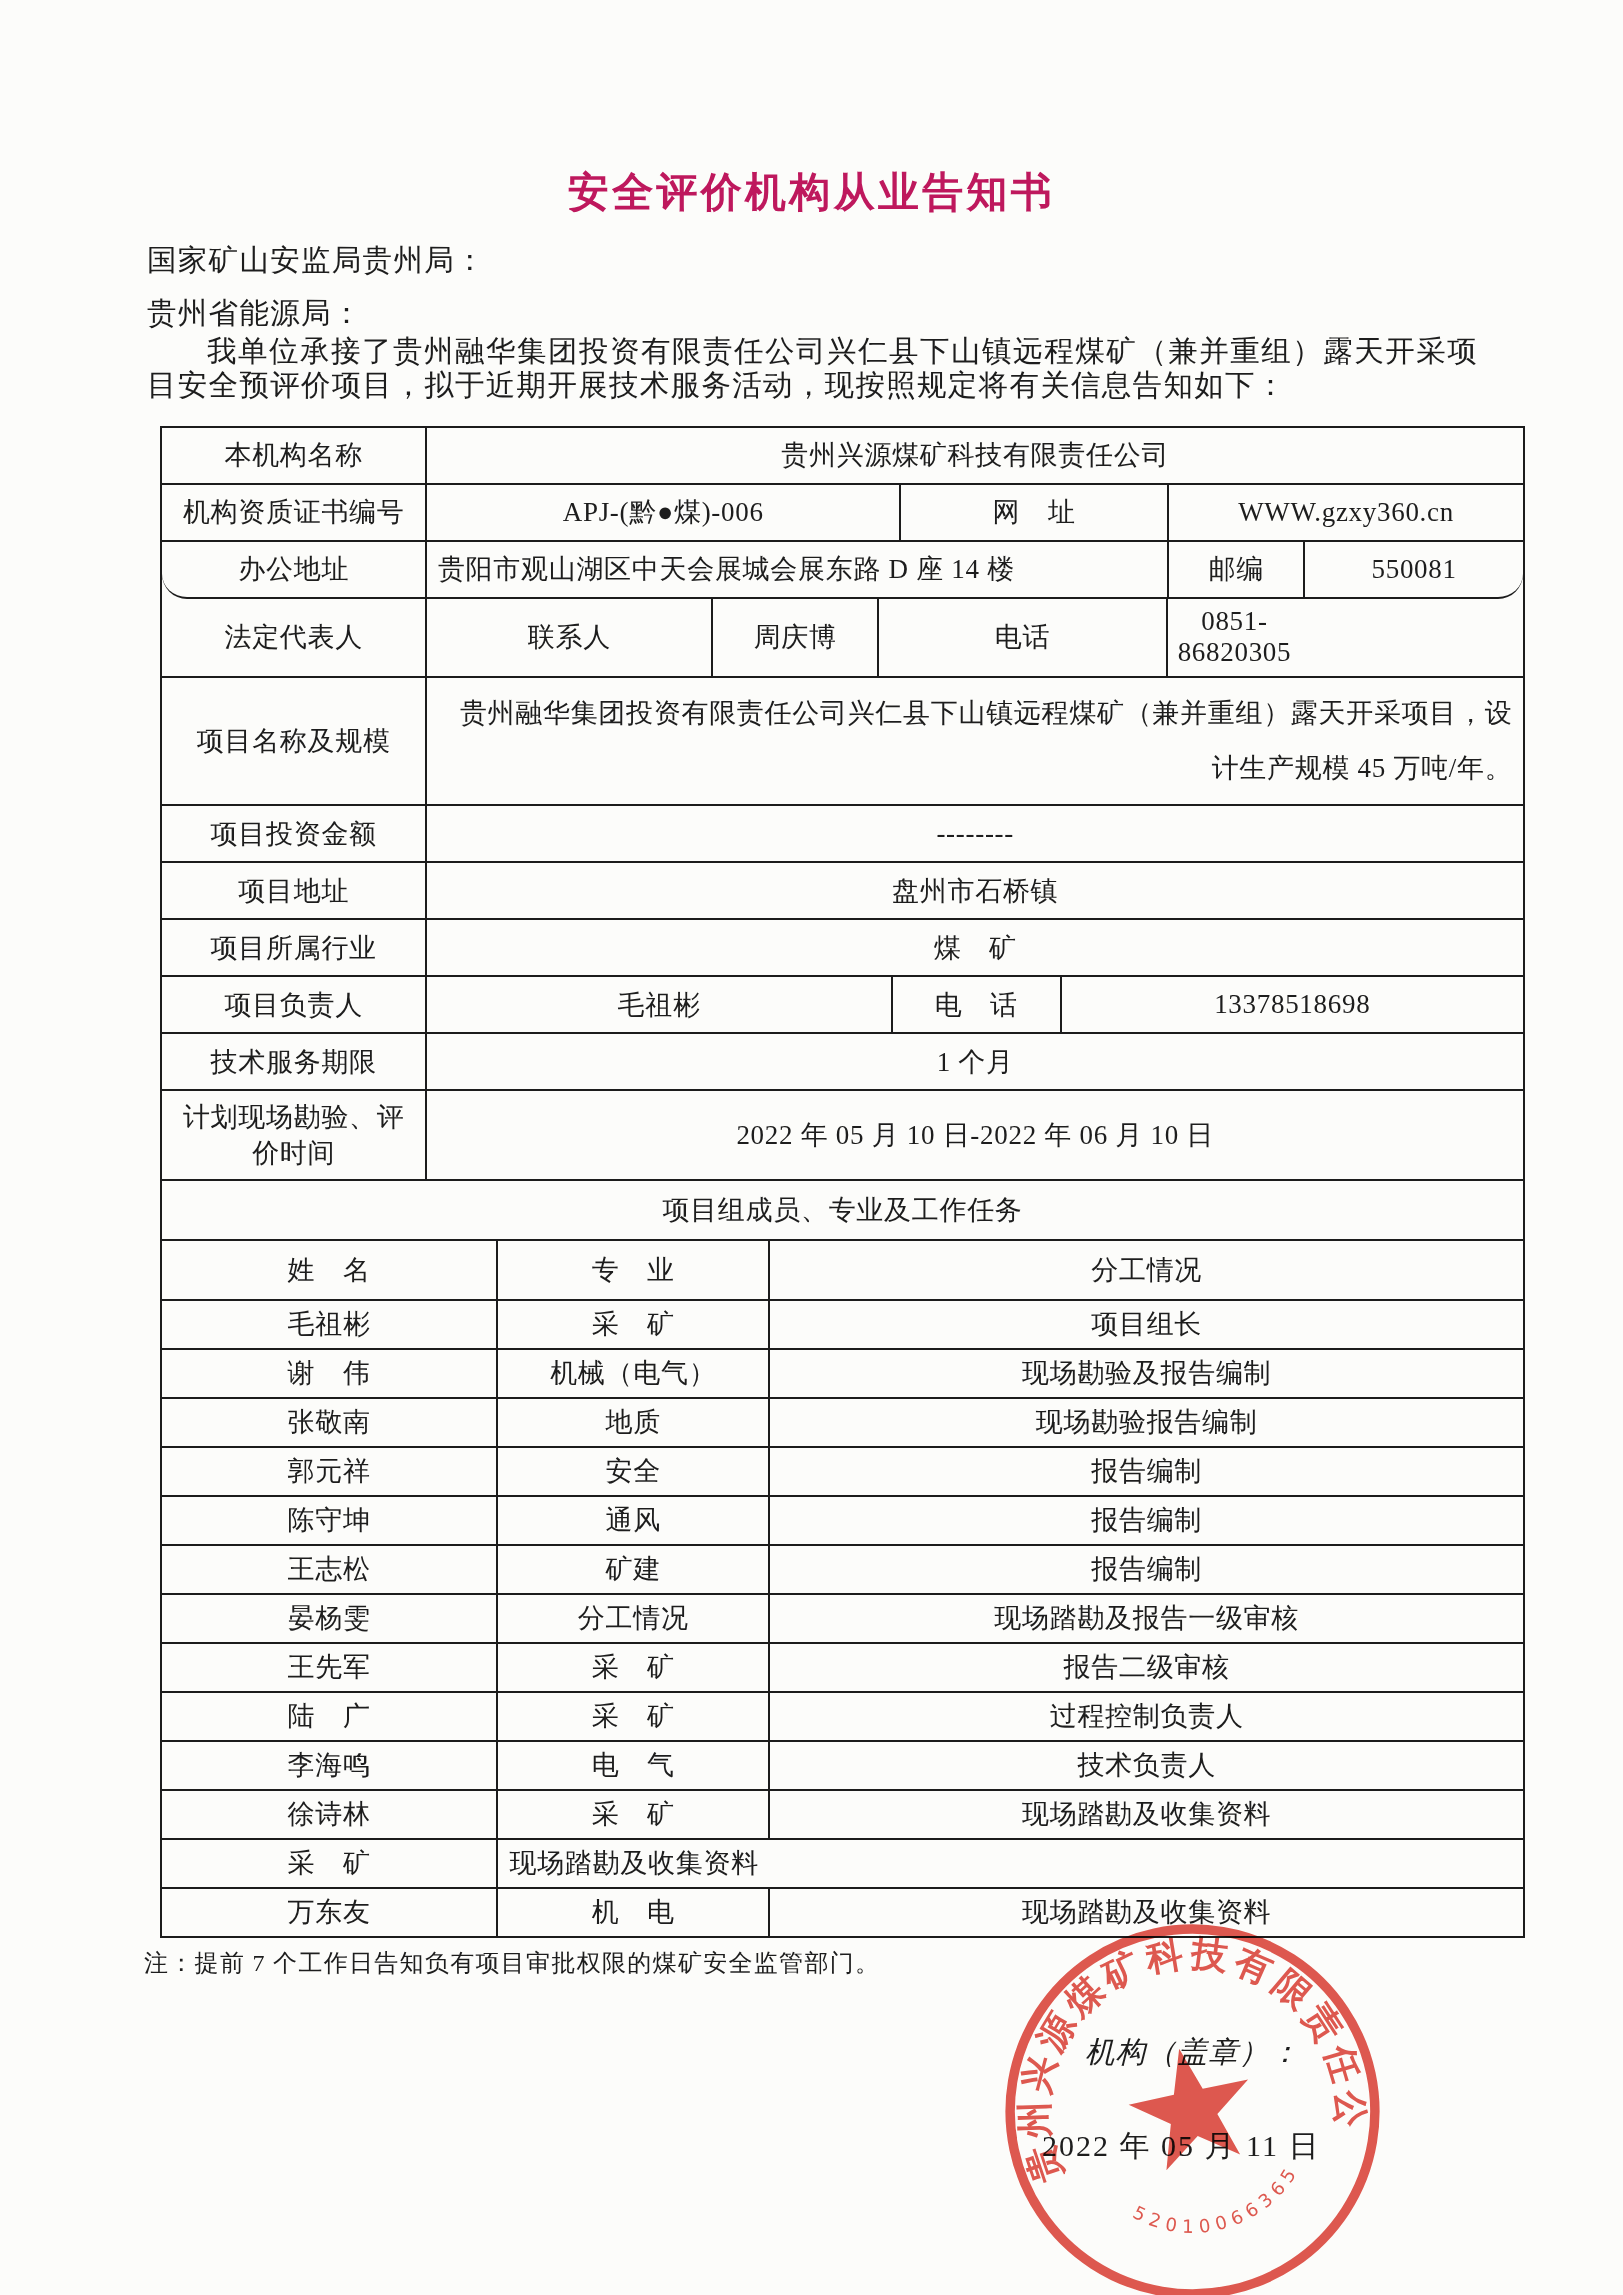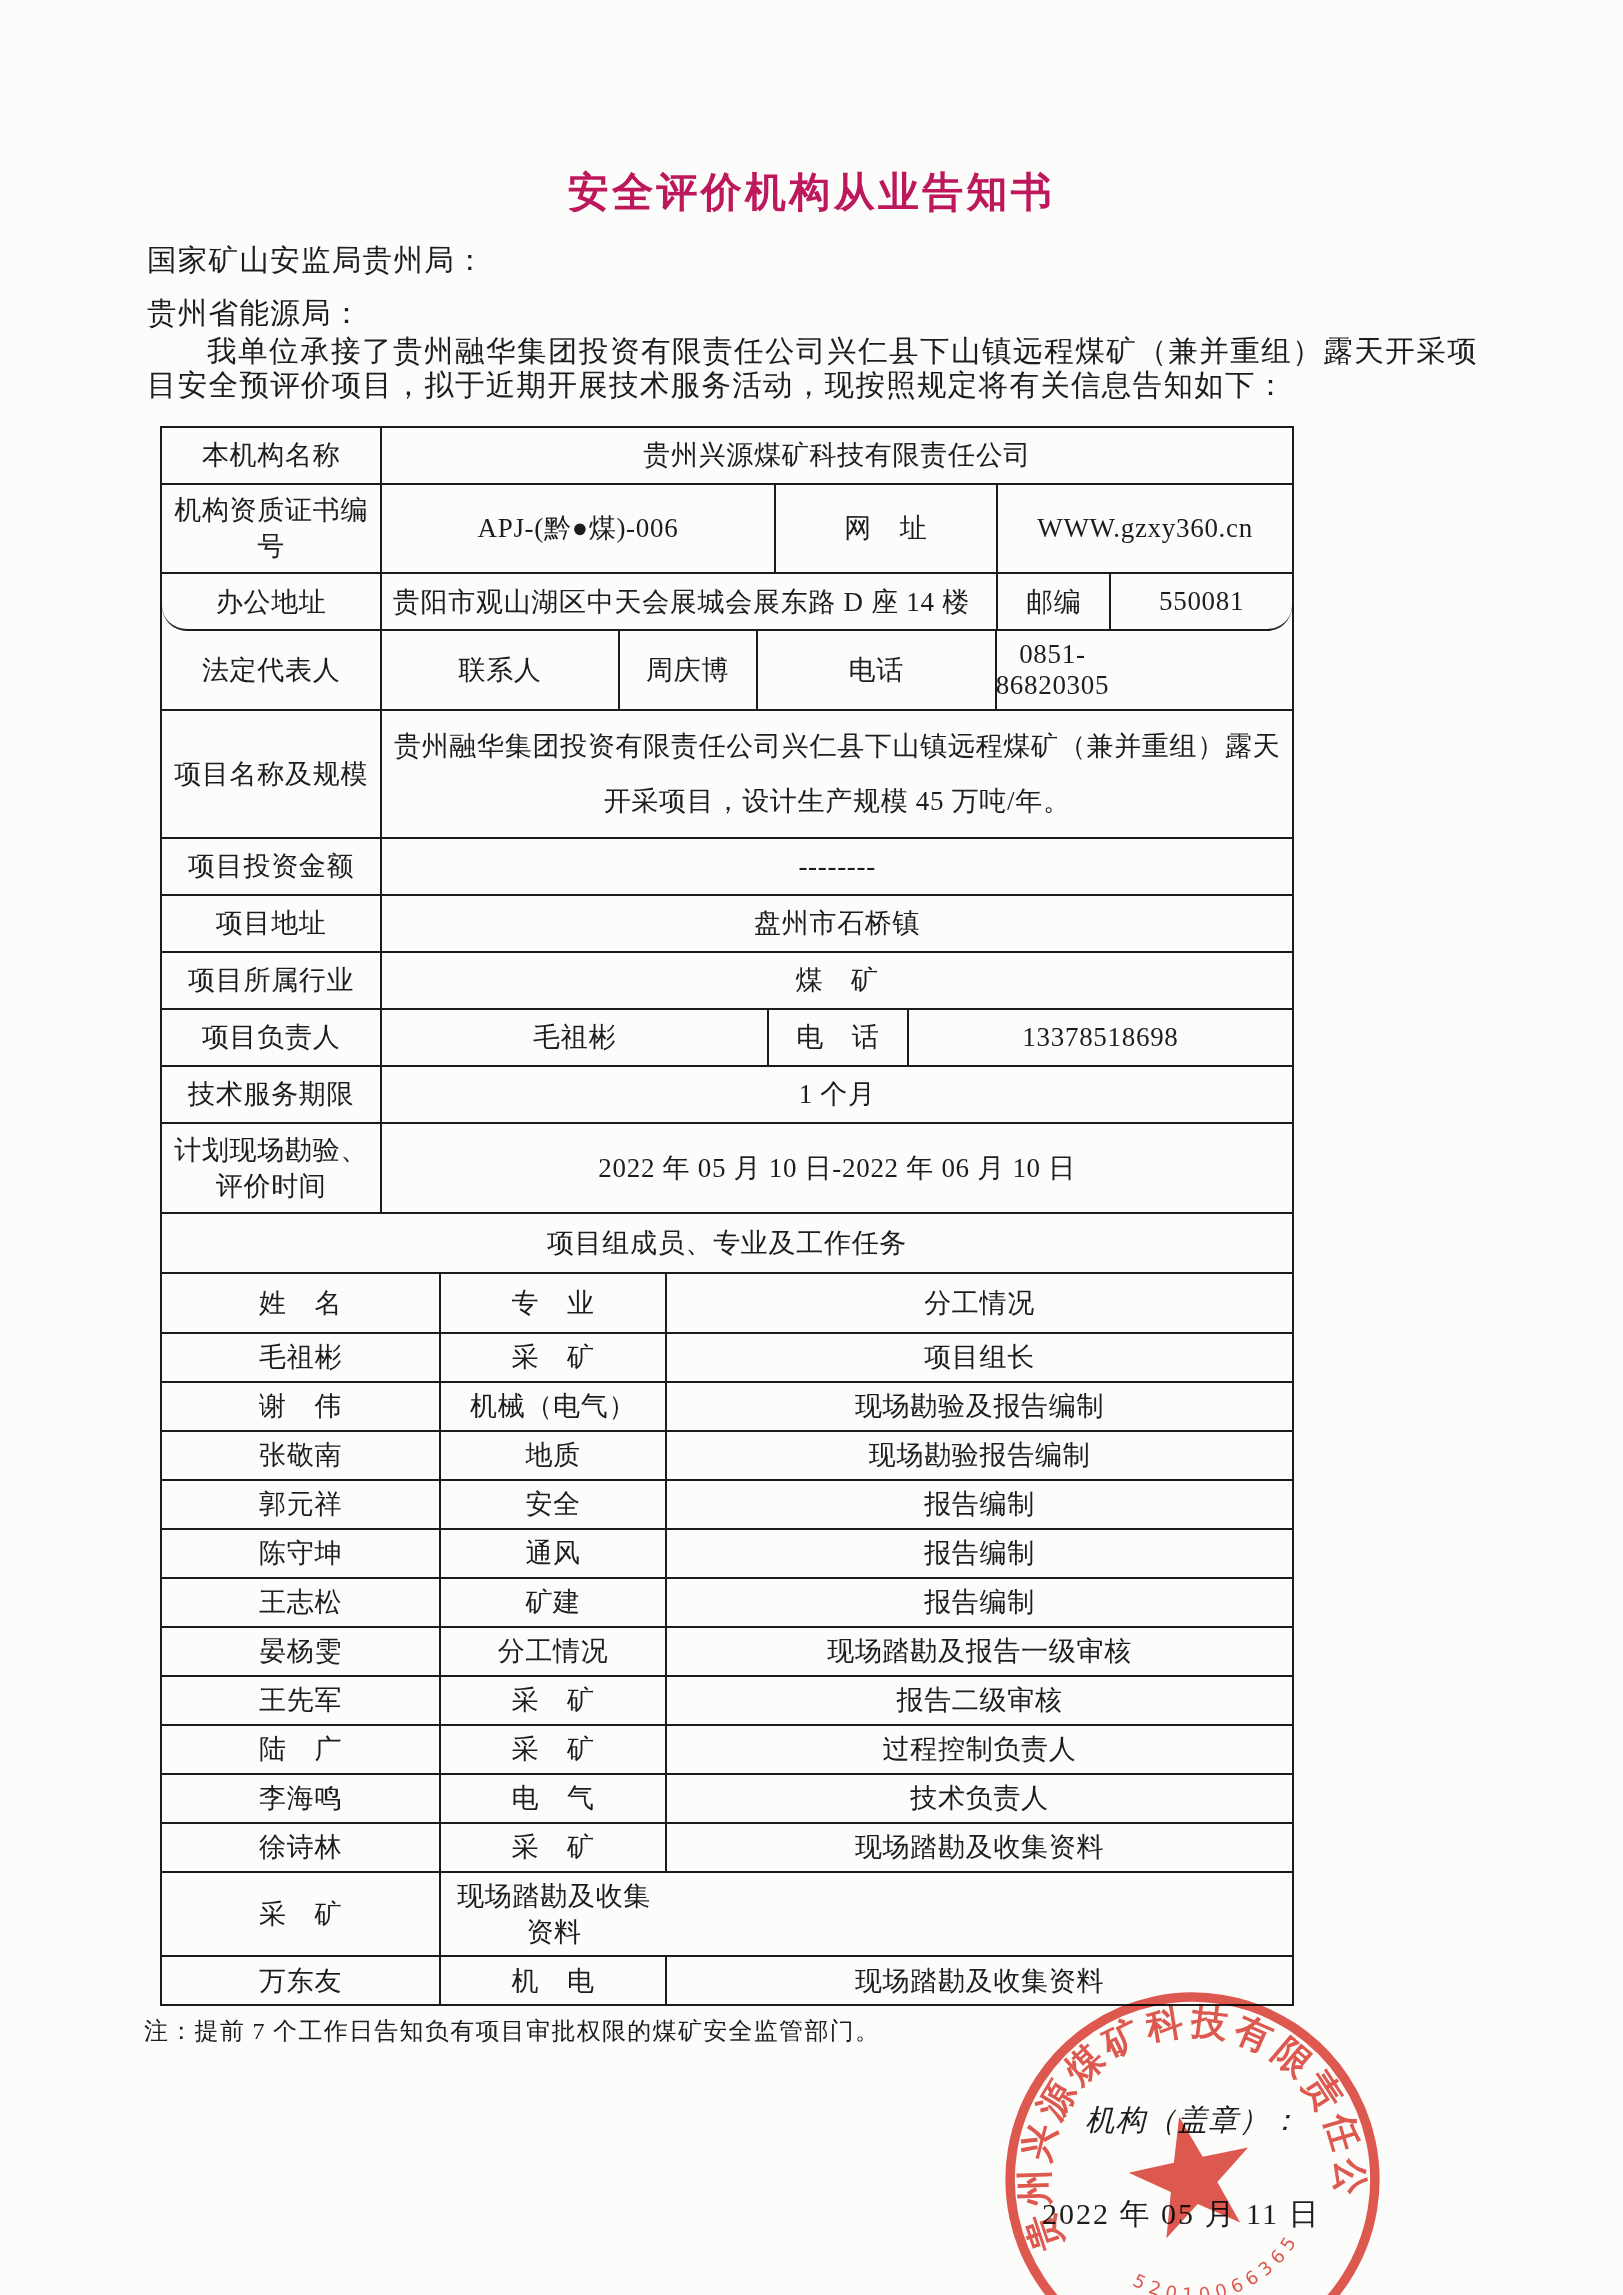--- a/index.html
+++ b/index.html
@@ -13,31 +13,31 @@
     letter-spacing:3.3px;color:#be185d;
   }
   .addr-line{margin:6.5px 147px 0 147px;font-size:29.5px;line-height:46px;letter-spacing:1.3px;}
   .addr-line.first{margin-top:17px;}
   .intro-para{
     margin:0 145px 0 147px;font-size:29.5px;line-height:34px;letter-spacing:1.3px;
     text-indent:60px;text-align:justify;font-family:Liberation Mono, monospace;
   }
   
   .info-table{
-    margin:22px 0 0 160px;width:1134px;border:2.6px solid #1c1c1c;
+    margin:22px 0 0 160px;width:1365px;border:2.6px solid #1c1c1c;
     font-size:27px;letter-spacing:0.7px;box-sizing:border-box;background:transparent;
   }
   .t-row{display:grid;border-bottom:2px solid #1c1c1c;}
   .t-row:last-child{border-bottom:none;}
   .cell{
     border-right:2px solid #1c1c1c;display:flex;align-items:center;justify-content:center;
     text-align:center;padding:7.9px 10.5px;min-height:55px;box-sizing:border-box;
   }
   .cell:last-child{border-right:none;}
-  .cell.left{justify-content:flex-start;text-align:center;}
+  .cell.left{justify-content:flex-start;text-align:right;}
   .cell.tall{min-height:118px;}
   .cell.mid{min-height:86px;}
   .cell.head{min-height:58px;}
   .r-a{grid-template-columns:19.5% 80.5%;}
   .r-b{grid-template-columns:19.5% 34.8% 19.7% 26%;}
   .r-c{grid-template-columns:19.5% 54.5% 10% 16%;border-radius:25px;}
   .r-d{grid-template-columns:19.5% 21% 12.2% 21.2% 9.8% 16.3%;}
   .r-e{grid-template-columns:19.5% 34.2% 12.4% 33.9%;}
   .r-f{grid-template-columns:100%;}
   .r-g{grid-template-columns:24.7% 20% 55.3%;}

